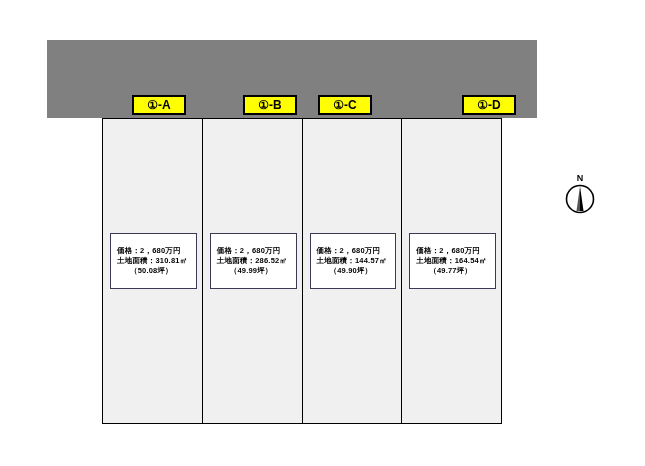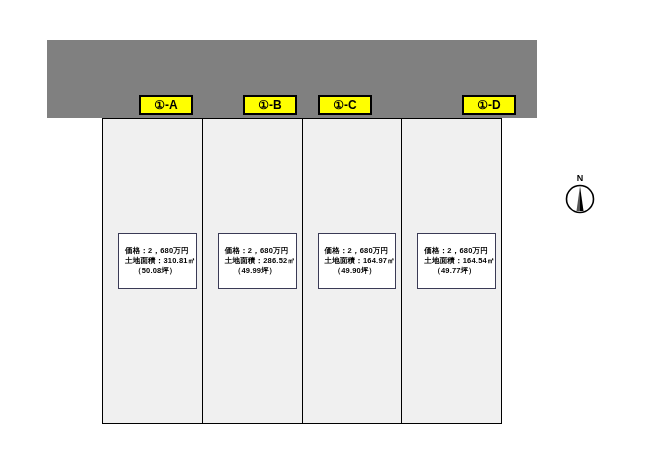--- a/index.html
+++ b/index.html
@@ -47,21 +47,21 @@
     margin-left: -1px;
     box-sizing: border-box;
   }
   .lot:first-child {
     margin-left: 0;
   }
 
   
   .lot-info {
     position: absolute;
-    left: 15px;
+    left: 7px;
     right: 5px;
     top: 114px;
     height: 56px;
     background: #ffffff;
     border: 1px solid #3a3a55;
     box-sizing: border-box;
     display: flex;
     flex-direction: column;
     justify-content: center;
     padding: 2px 4px 2px 6px;
@@ -90,21 +90,21 @@
     box-sizing: border-box;
     display: flex;
     align-items: center;
     justify-content: center;
     font-size: 12px;
     font-weight: bold;
     color: #000000;
     letter-spacing: 0px;
     line-height: 1;
   }
-  .tag-a { left: 139px; }
+  .tag-a { left: 132px; }
   .tag-b { left: 243px; }
   .tag-c { left: 318px; }
   .tag-d { left: 434px; margin-left: 28px; }
 
   
   .compass {
     position: absolute;
     left: 558px;
     top: 173px;
     width: 44px;
@@ -150,21 +150,21 @@
       <div class="lot-info">
         <div class="info-line">価格：2，680万円</div>
         <div class="info-line">土地面積：286.52㎡</div>
         <div class="info-line tsubo">（49.99坪）</div>
       </div>
     </div>
 
     <div class="lot">
       <div class="lot-info">
         <div class="info-line">価格：2，680万円</div>
-        <div class="info-line">土地面積：164.97㎡</div>
+        <div class="info-line">土地面積：144.57㎡</div>
         <div class="info-line tsubo">（49.90坪）</div>
       </div>
     </div>
 
     <div class="lot">
       <div class="lot-info">
         <div class="info-line">価格：2，680万円</div>
         <div class="info-line">土地面積：164.54㎡</div>
         <div class="info-line tsubo">（49.77坪）</div>
       </div>

